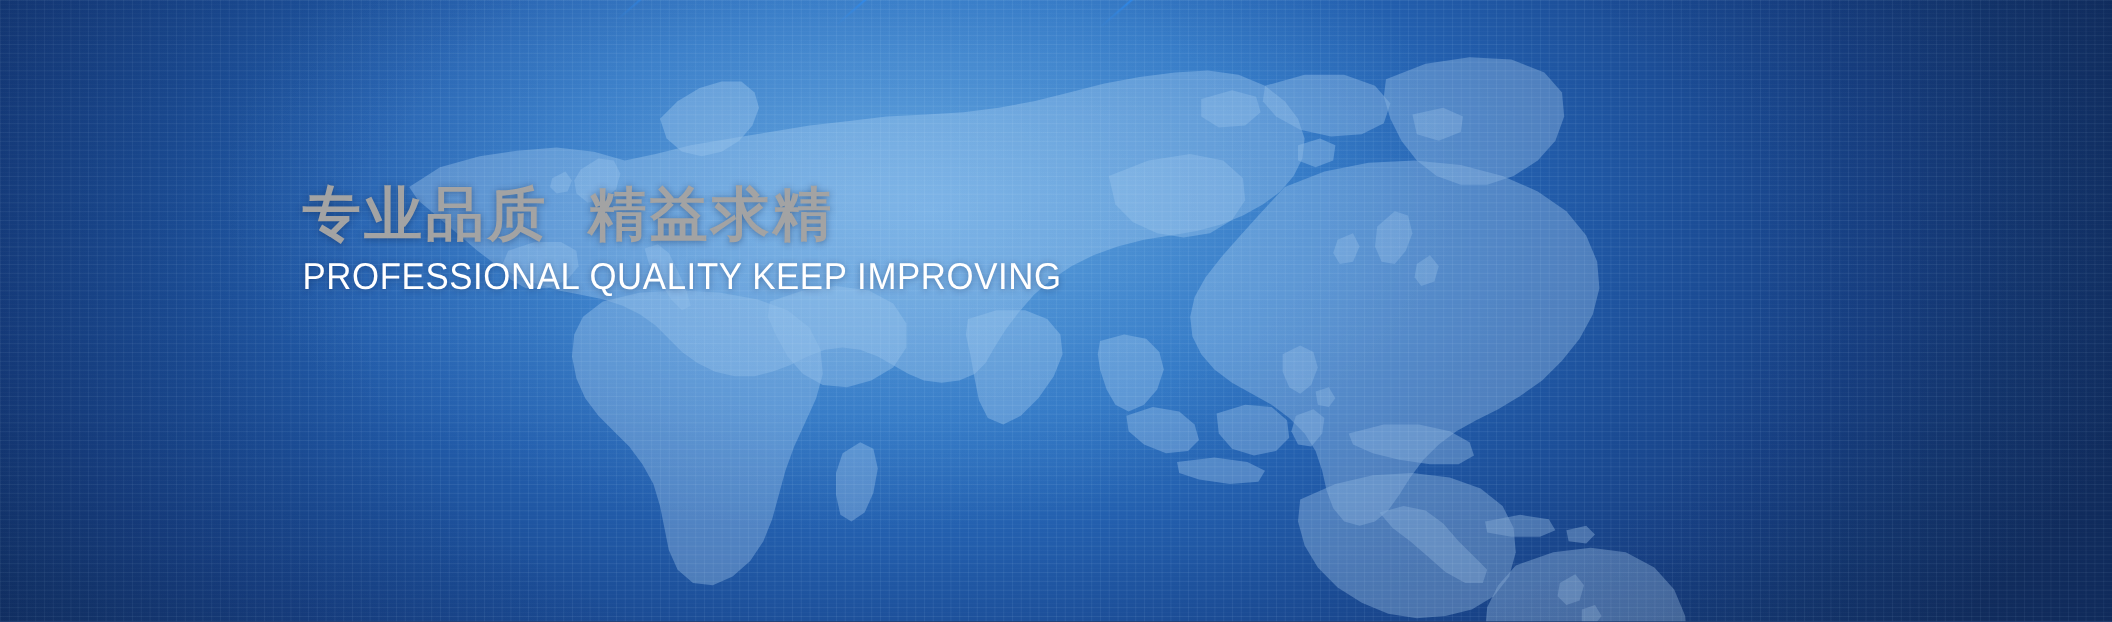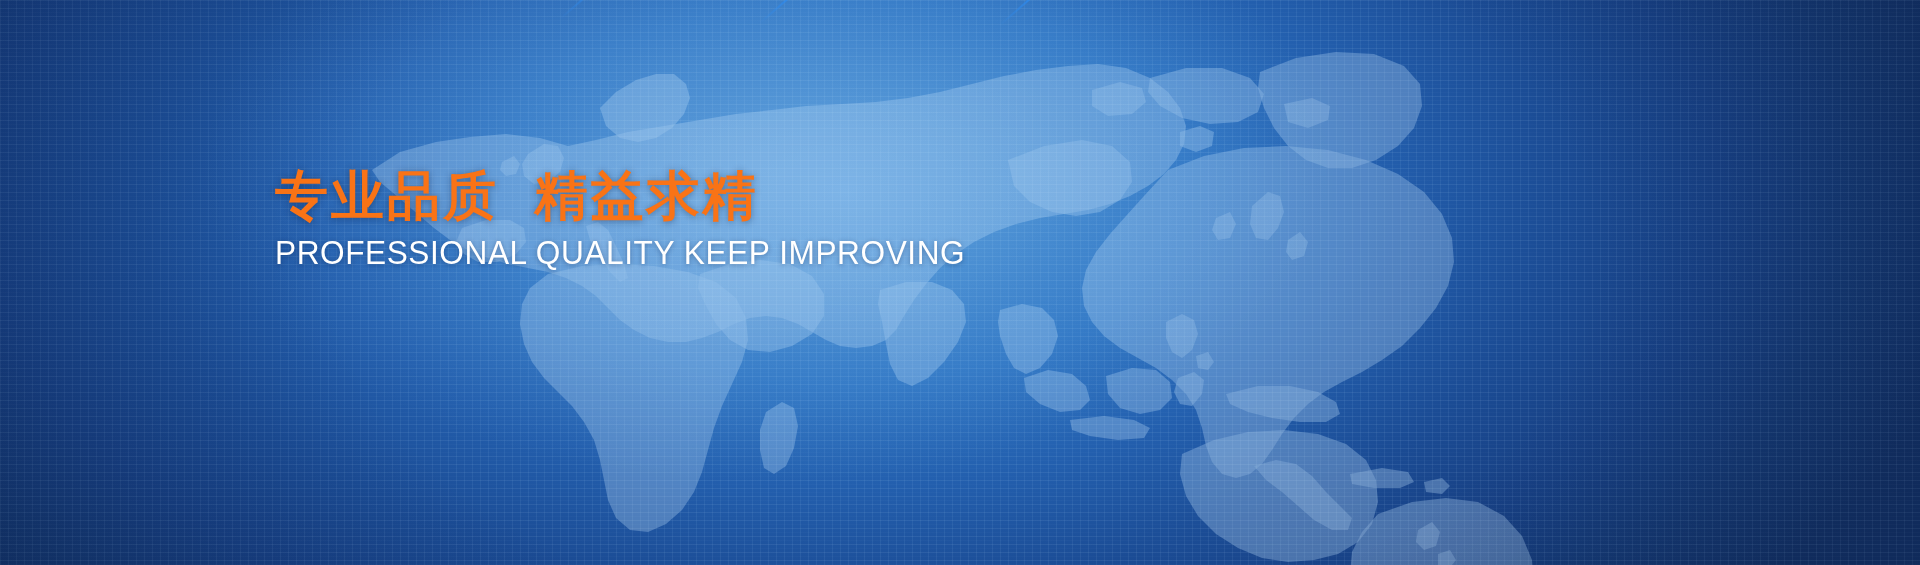--- a/index.html
+++ b/index.html
@@ -103,21 +103,21 @@
 
   
   #text-block {
     position: absolute;
     left: 275px;
     top: 168px;
     width: 900px;
   }
   #headline-cn {
     margin: 0;
-    color: #f97316;
+    color: #a3a3a3;
     font-size: 53px;
     font-weight: 700;
     letter-spacing: 3px;
     line-height: 1.06;
     white-space: pre;
     text-shadow: 0 1px 7px rgba(6,30,74,0.42);
   }
   #headline-en {
     margin: 11px 0 0 0;
     color: #ffffff;

